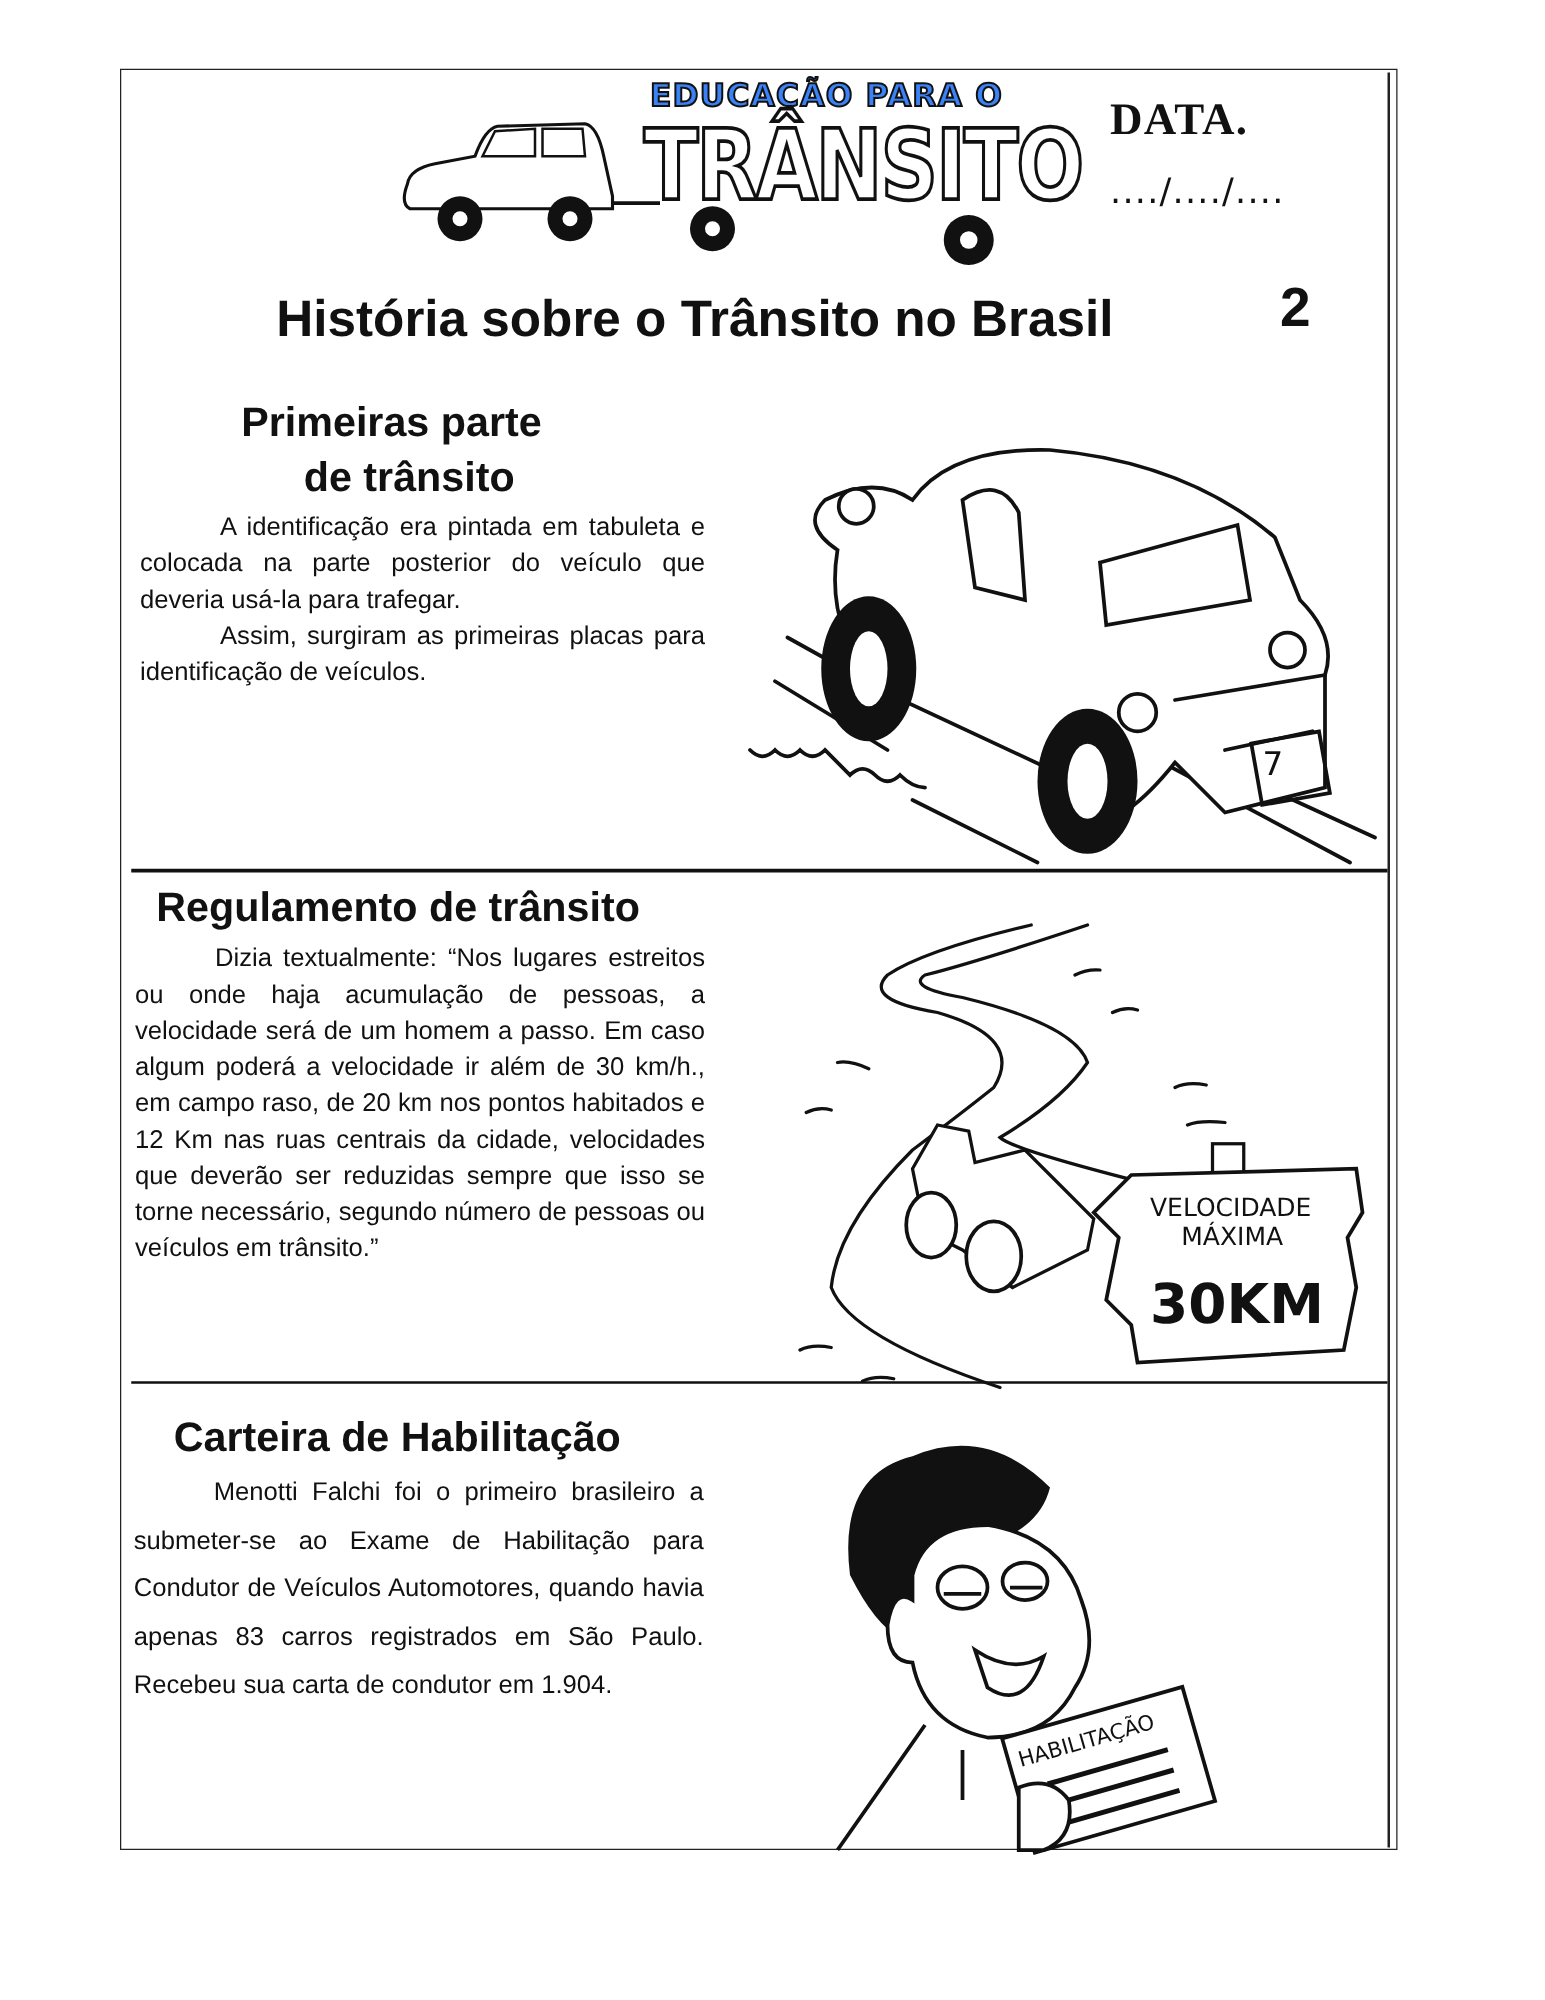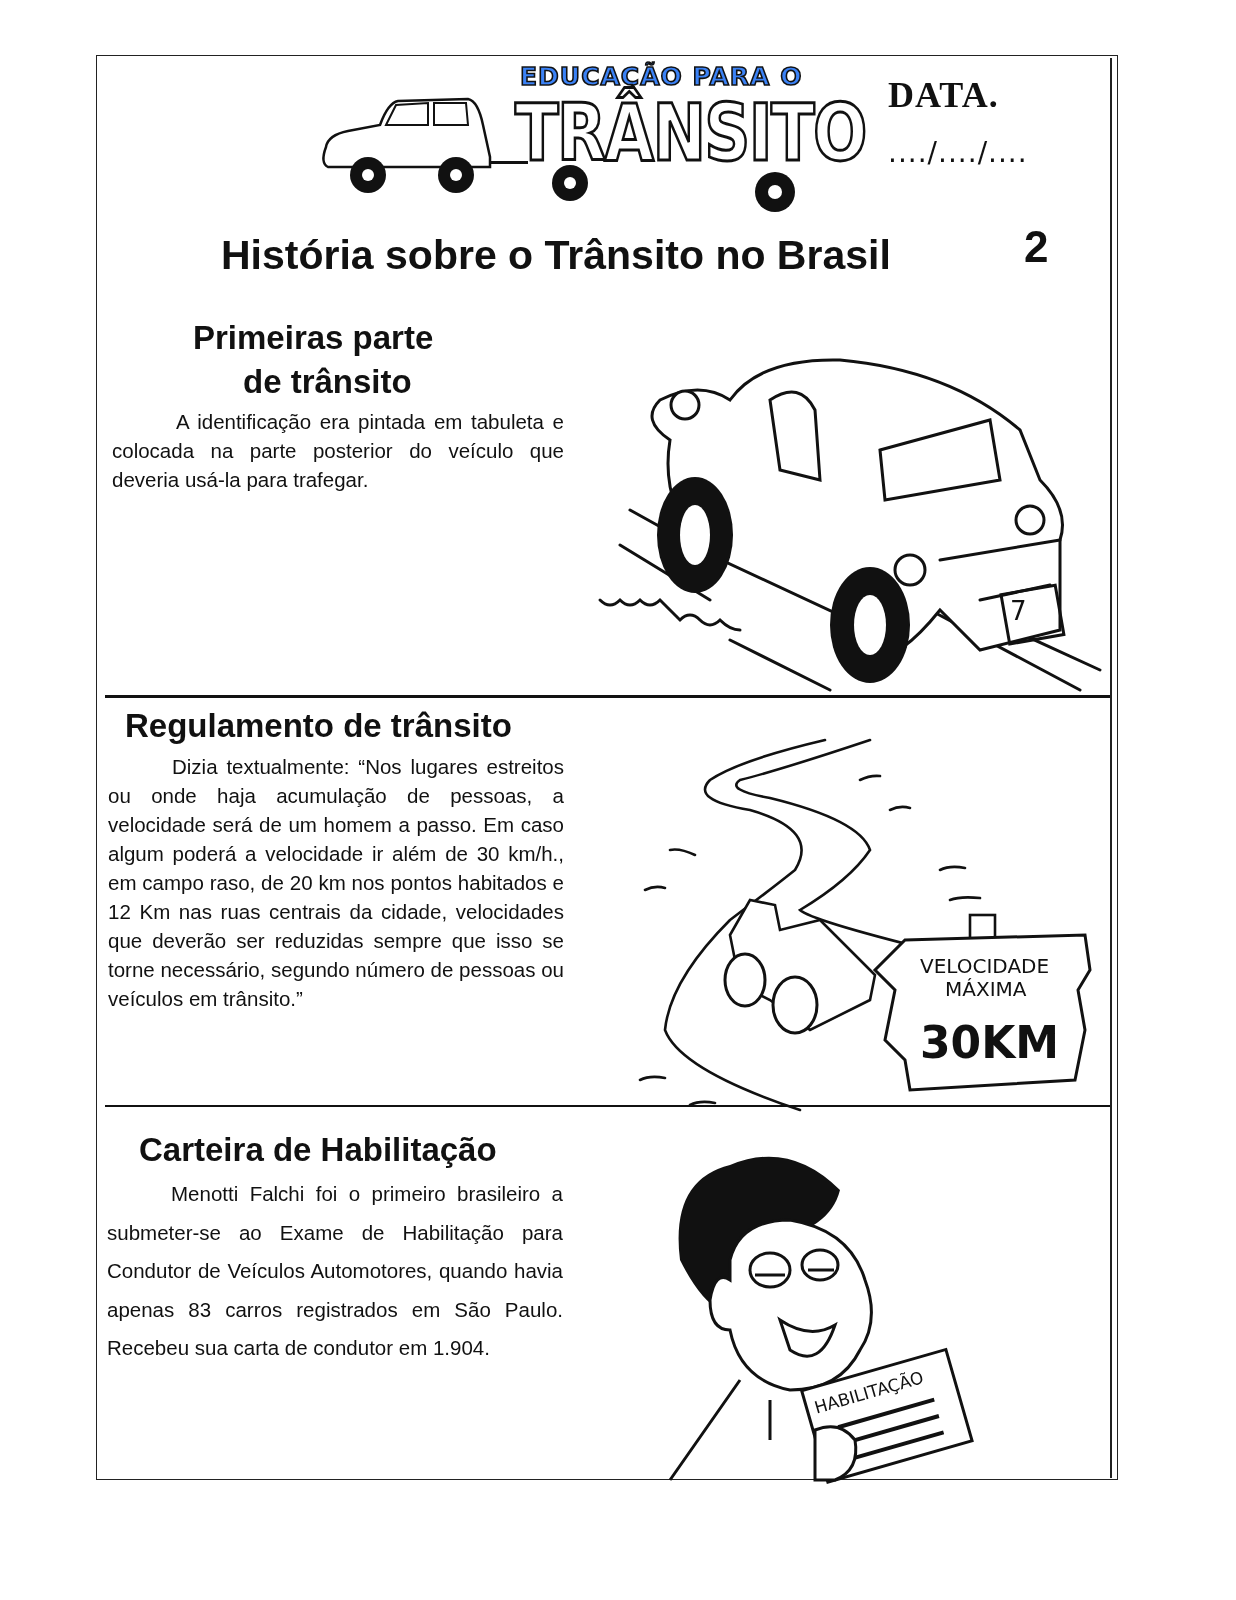--- a/index.html
+++ b/index.html
@@ -57,20 +57,21 @@
 </div>
 
 <div class="abs page-title">História sobre o Trânsito no Brasil</div>
 <div class="abs page-number">2</div>
 
 <div>
   <div class="abs section-heading" style="left:193px;top:316px">Primeiras parte</div>
   <div class="abs section-heading" style="left:243px;top:360px">de trânsito</div>
   <div class="abs body-text" style="left:112px;top:407px">
     <p>A identificação era pintada em tabuleta e colocada na parte posterior do veículo que deveria usá-la para trafegar.</p>
+    <p>Assim, surgiram as primeiras placas para identificação de veículos.</p>
   </div>
   <svg style="left:600px;top:360px" width="510" height="330" viewBox="0 0 510 330">
     <g fill="none" stroke="#111" stroke-width="3" stroke-linecap="round">
       <path d="M30 150 L120 200 M20 185 L110 240 M130 280 L230 330 M260 200 L500 310 M330 250 L480 330"></path>
       <path d="M0 240 q10 10 20 0 q10 10 20 0 q10 10 20 0 q10 10 20 20 q10 -10 20 0 q10 10 20 0 q10 10 20 10"></path>
       <path d="M130 40 Q160 -2 240 0 Q350 10 420 70 L440 120 Q470 150 460 180 L460 270 L380 290 L340 250 Q300 300 270 300 L250 260 L100 190 Q60 140 70 80 Q40 60 60 40 Q100 20 130 40 Z" fill="#fff"></path>
       <path d="M280 90 L390 60 L400 120 L285 140 Z"></path>
       <path d="M170 40 Q200 20 215 50 L220 120 L180 110 Z"></path>
       <path d="M340 200 L460 180 M380 240 L450 225"></path>
       <rect x="405" y="230" width="55" height="50" transform="rotate(-10 430 255)"></rect>

